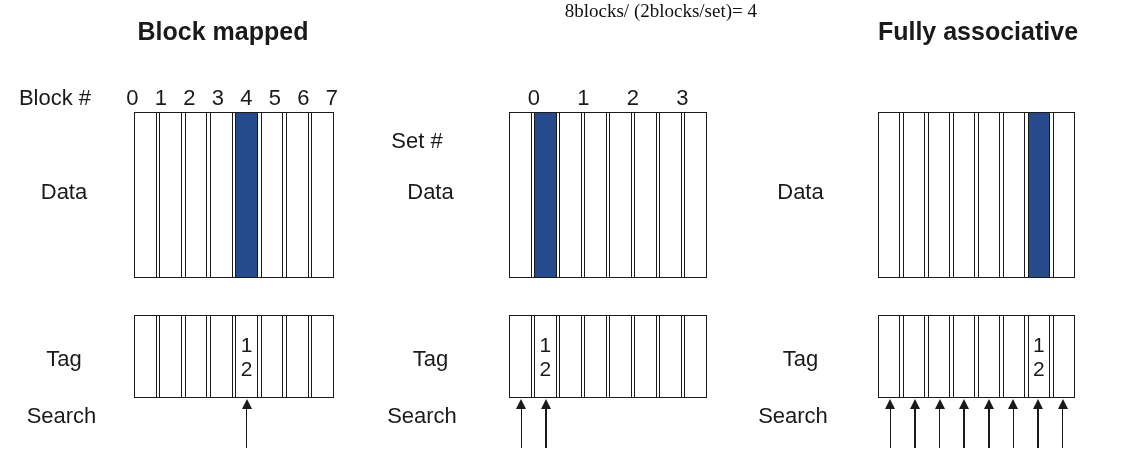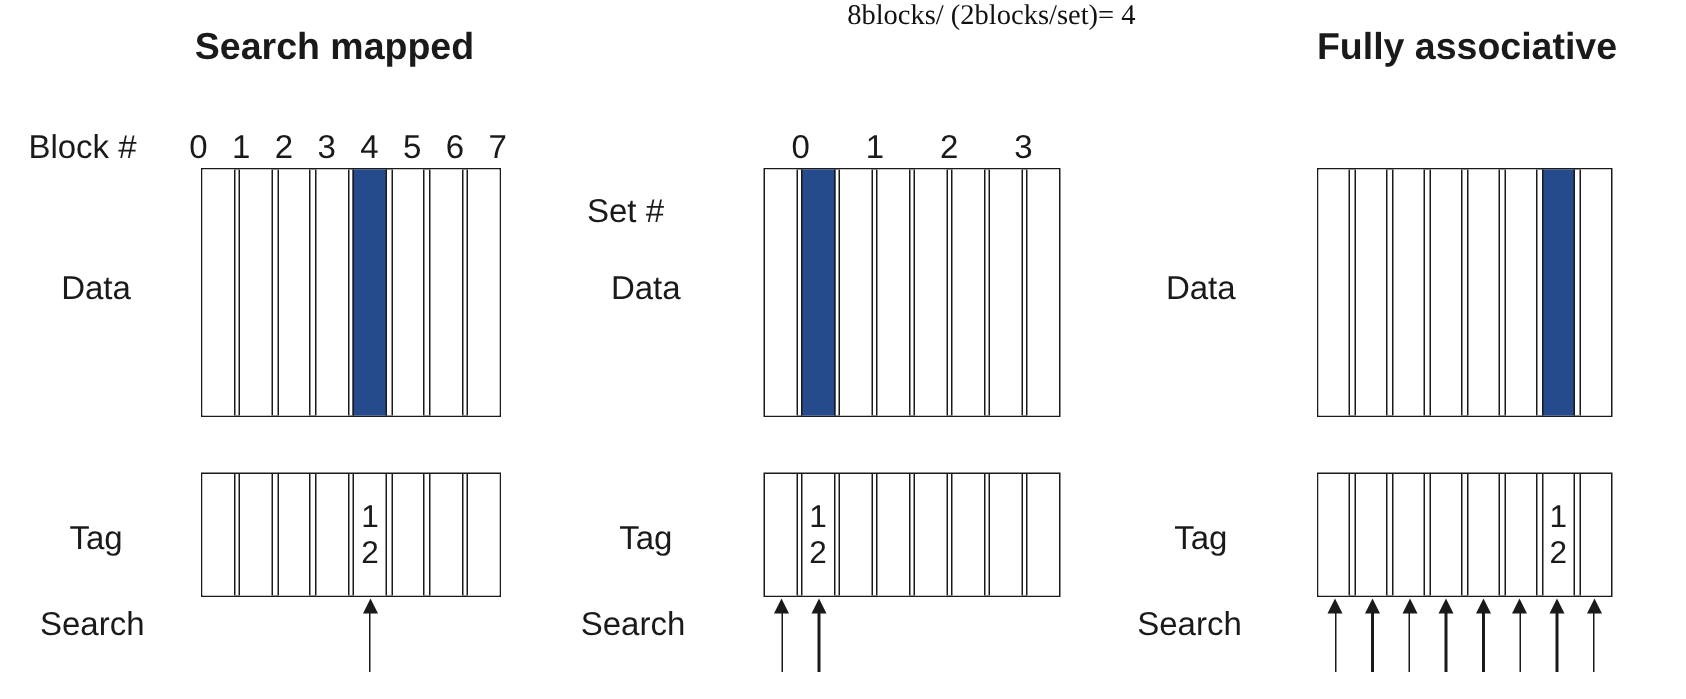--- a/index.html
+++ b/index.html
@@ -71,21 +71,21 @@
   .arrow-line { position:absolute; top:407px; width:1.6px; height:41px; background:#1a1a1a; }
 </style>
 </head>
 <body>
 
 <div class="canvas">
 
   <div class="annotation">8blocks/ (2blocks/set)= 4</div>
 
   <section class="column c0">
-    <div class="title">Search mapped</div>
+    <div class="title">Block mapped</div>
     <div class="rowlabel index-label">Block #</div>
     <div class="numbers">
         <span>0</span>
         <span>1</span>
         <span>2</span>
         <span>3</span>
         <span>4</span>
         <span>5</span>
         <span>6</span>
         <span>7</span>

